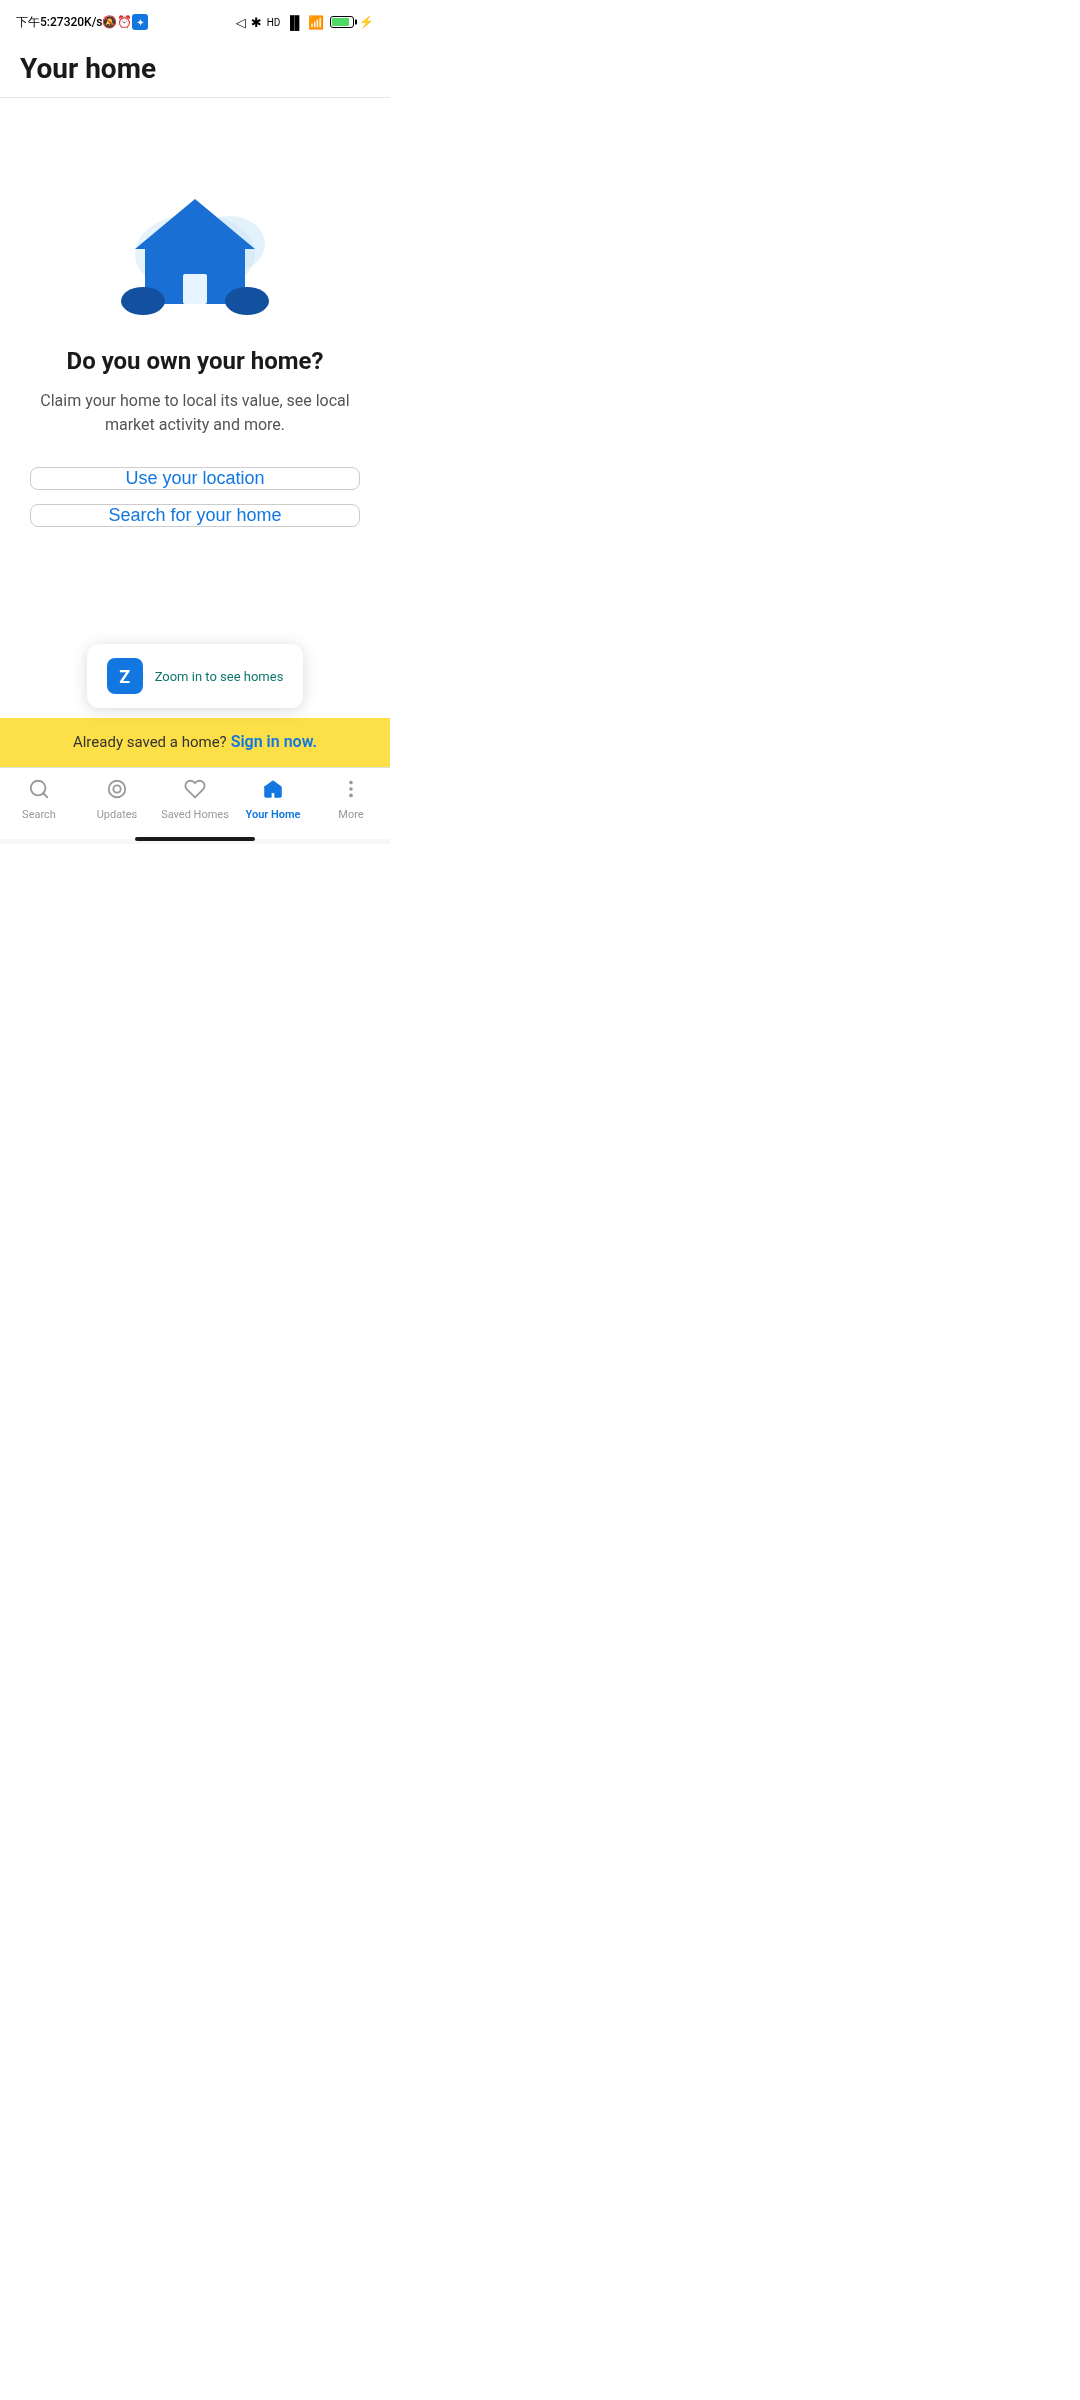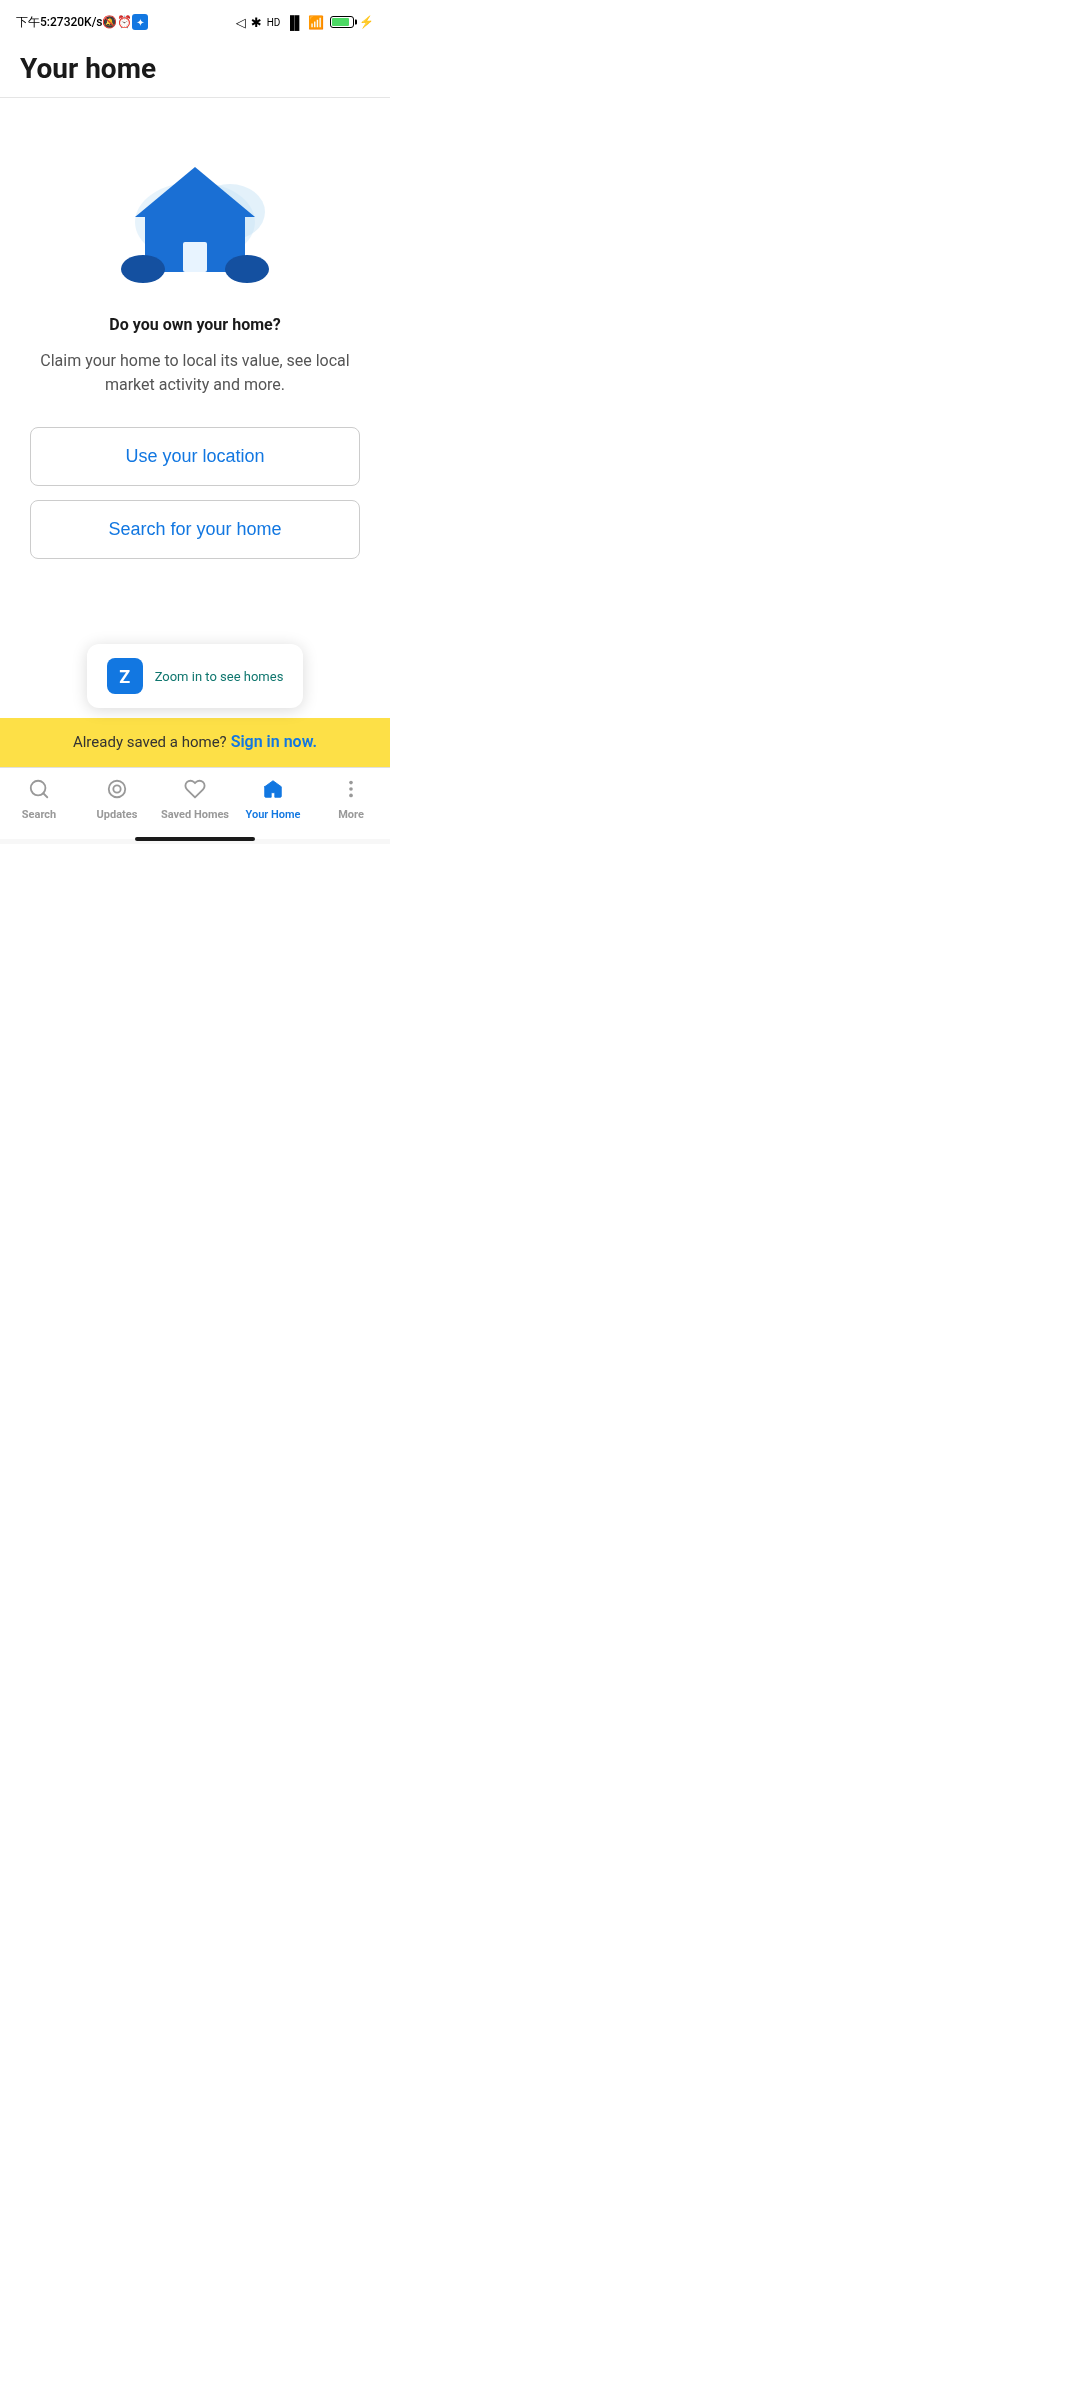--- a/index.html
+++ b/index.html
@@ -107,40 +107,39 @@
       margin-bottom: 28px;
     }
 
     .house-svg {
       width: 100%;
       height: 100%;
     }
 
     
     .main-heading {
-      font-size: 16px;
+      font-size: 24px;
       font-weight: 700;
       color: #1a1a1a;
       text-align: center;
       margin-bottom: 14px;
       line-height: 1.2;
     }
 
     .main-subtext {
       font-size: 16px;
       color: #555;
       text-align: center;
       line-height: 1.5;
       margin-bottom: 30px;
     }
 
     
     .btn-outline {
       width: 100%;
-      padding: 18px;
       border: 1.5px solid #ccc;
       border-radius: 8px;
       background: #fff;
       font-size: 18px;
       font-weight: 500;
       color: #1277e1;
       cursor: pointer;
       margin-bottom: 14px;
       text-align: center;
     }
@@ -239,21 +238,21 @@
       color: #999;
     }
 
     .nav-icon.active {
       color: #1277e1;
     }
 
     .nav-label {
       font-size: 11px;
       color: #999;
-      font-weight: 700;
+      font-weight: 400;
     }
 
     .nav-label.active {
       color: #1277e1;
       font-weight: 600;
     }
 
     
     .home-indicator {
       height: 5px;

